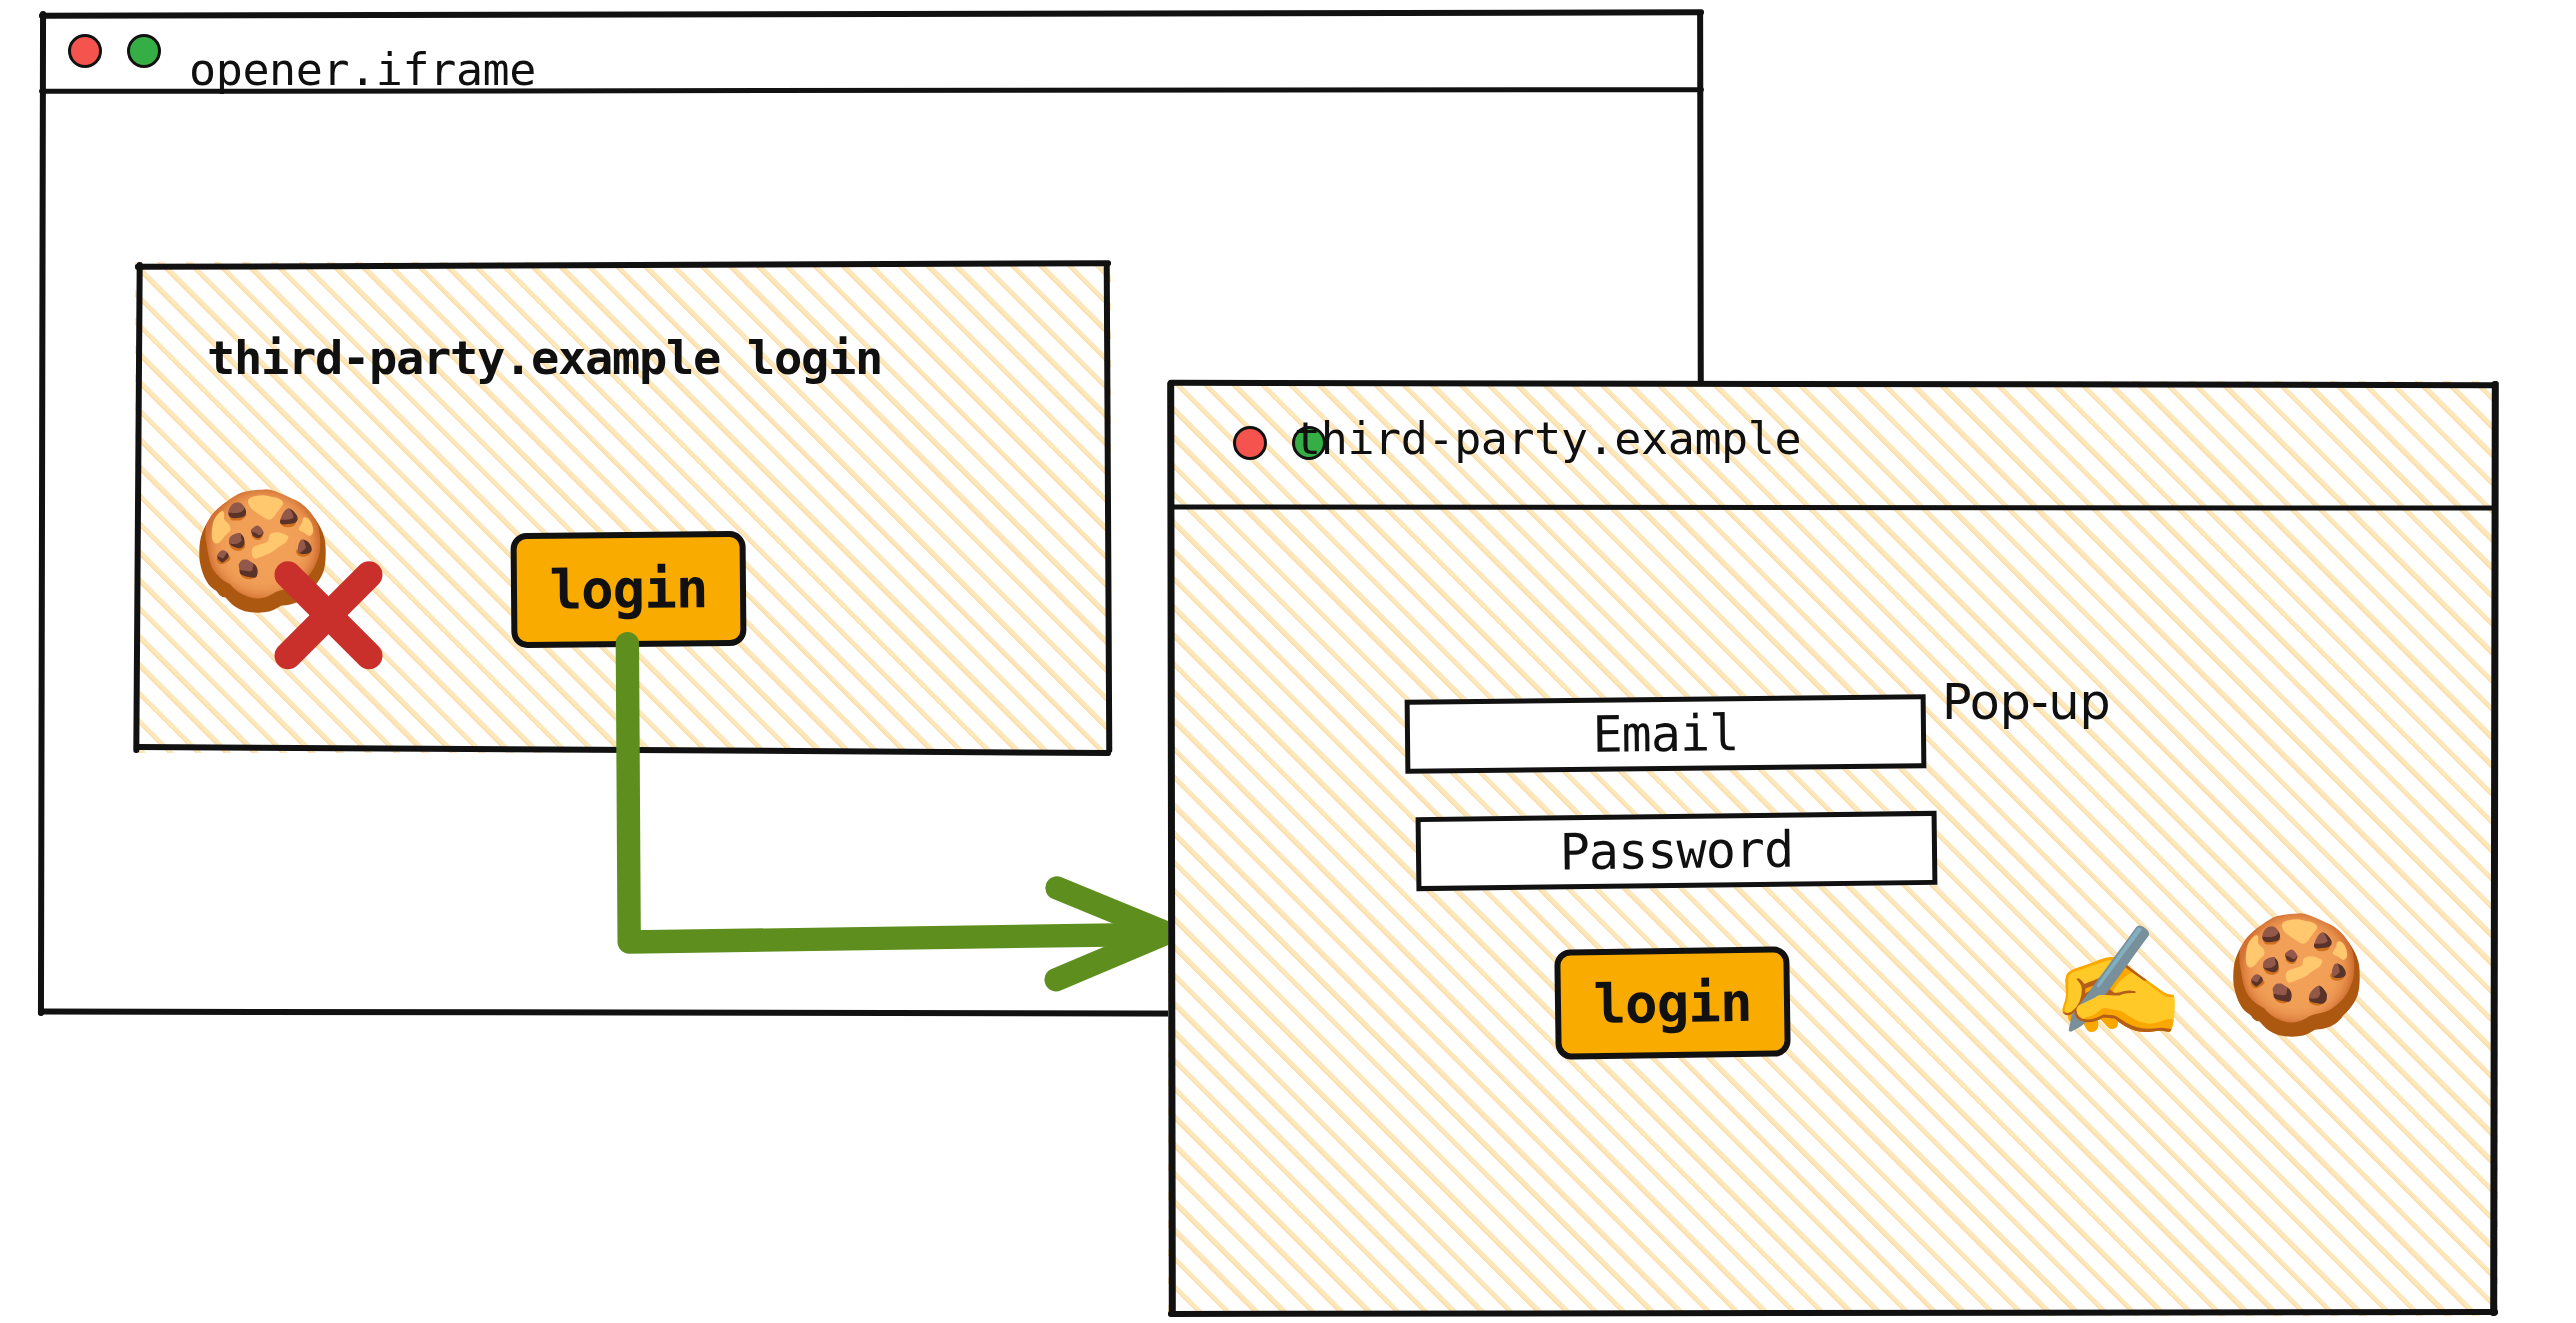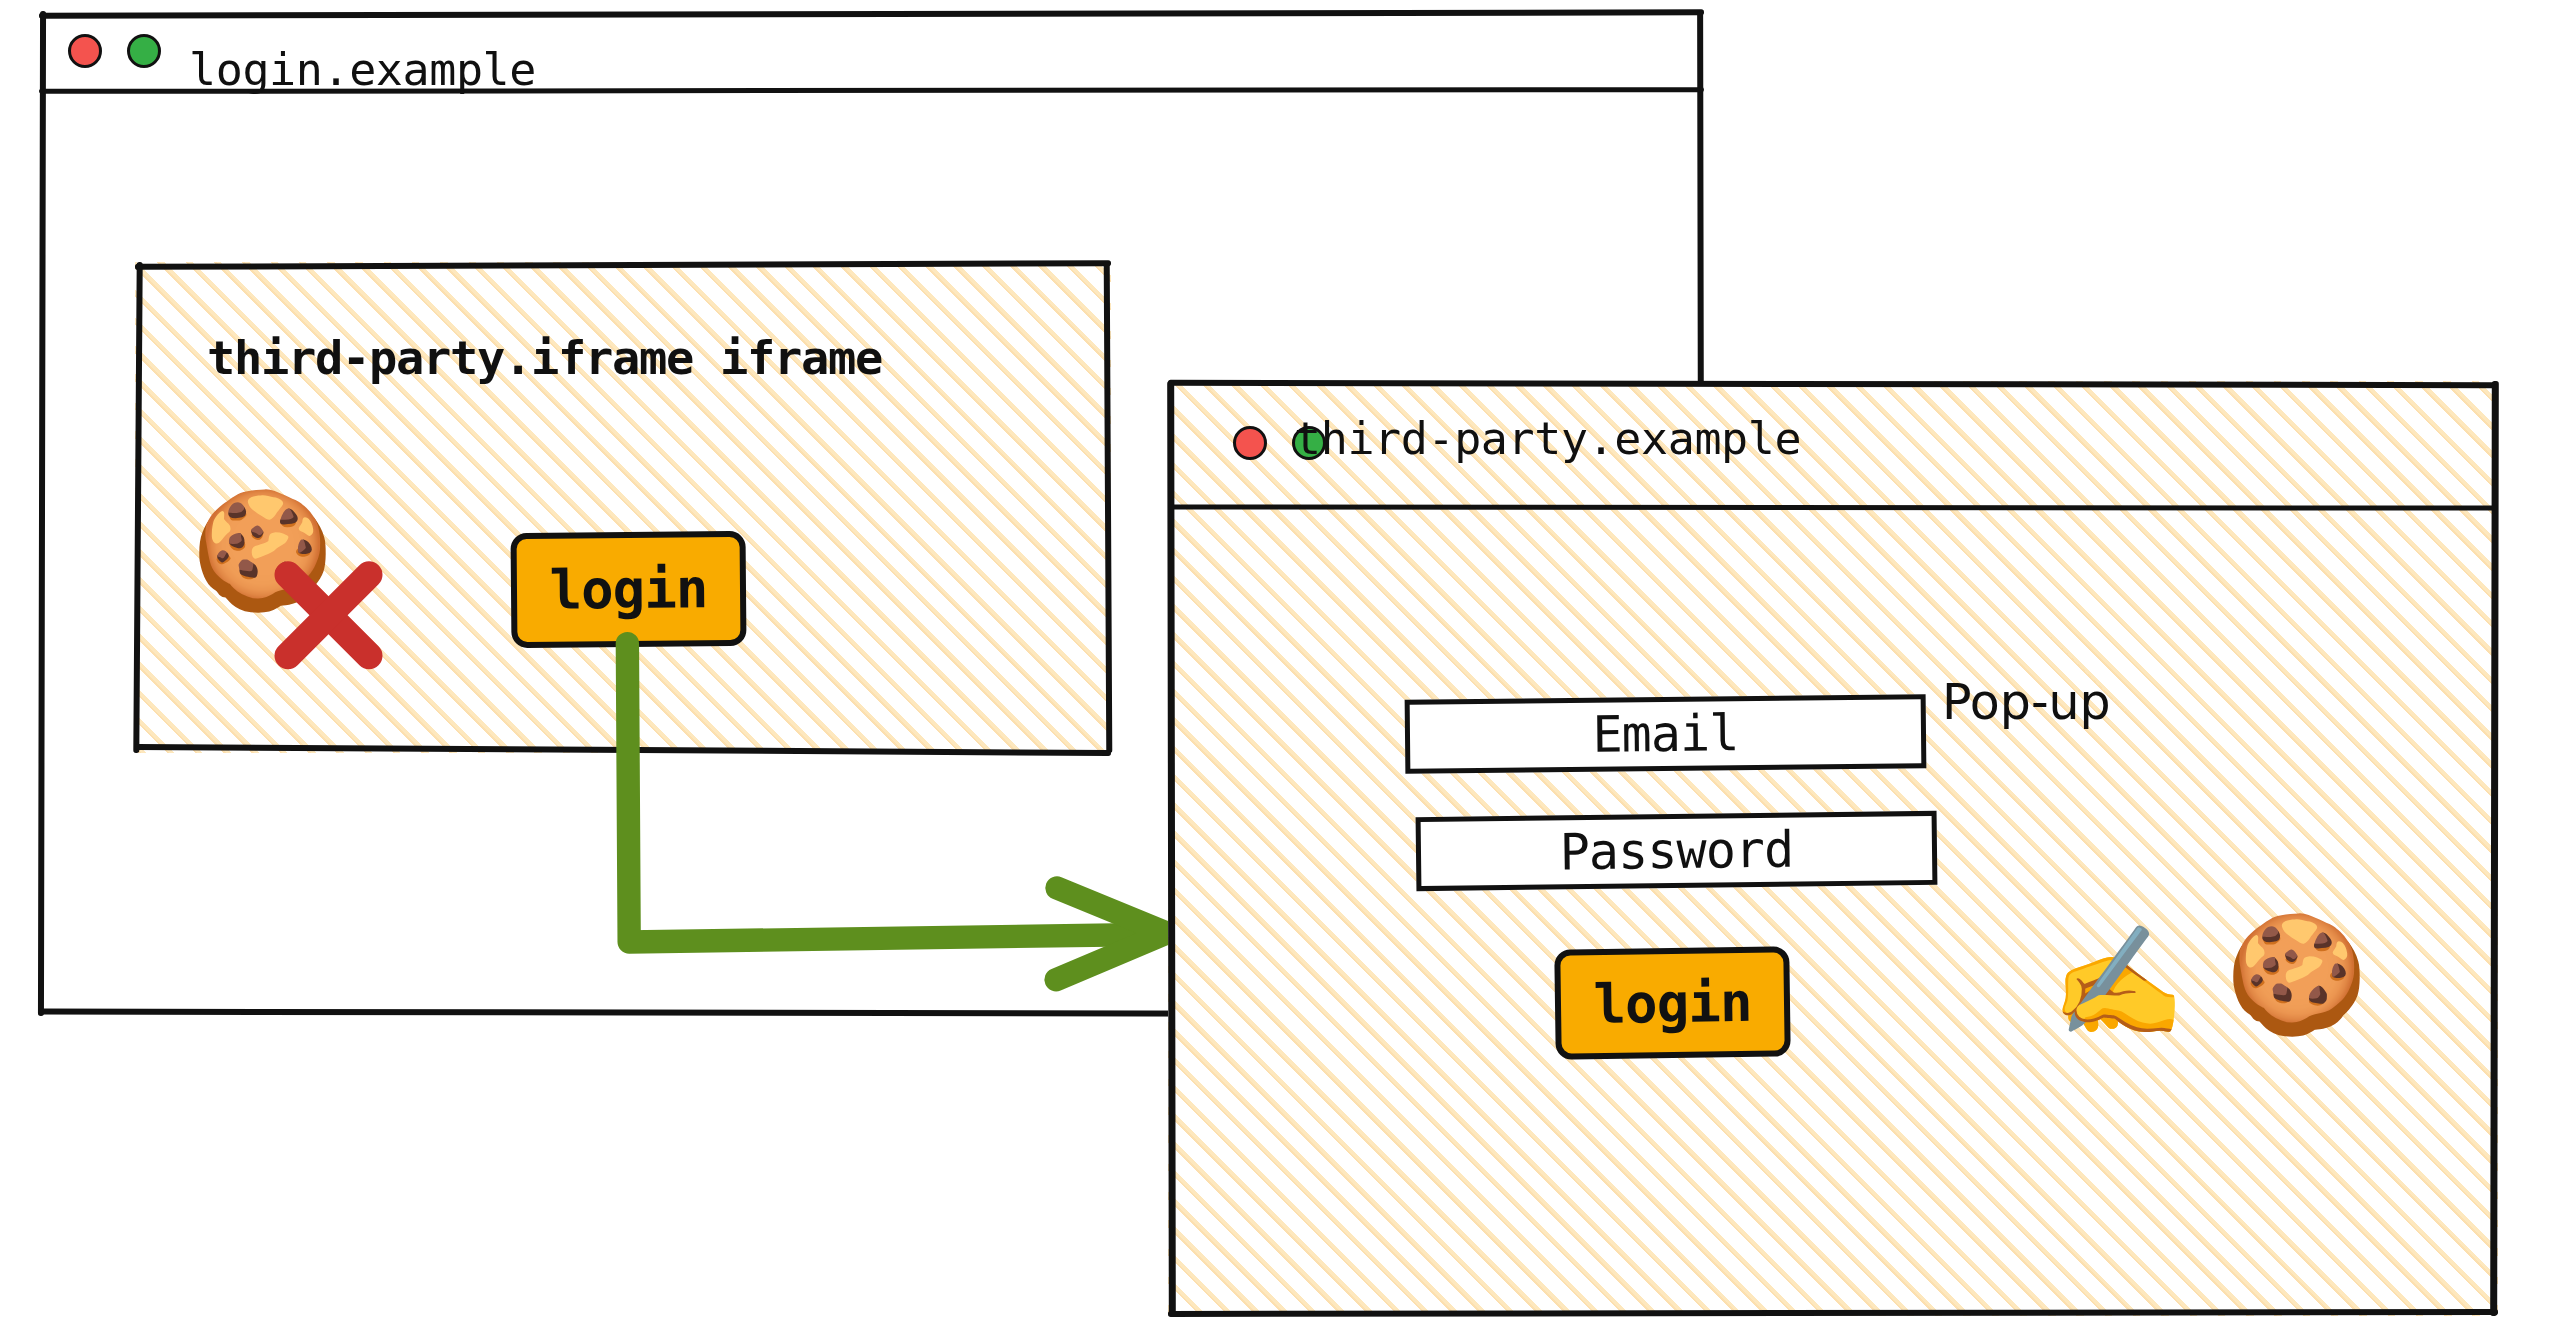--- a/index.html
+++ b/index.html
@@ -125,30 +125,30 @@
     <div class="frame-line edge-left"></div>
     <div class="frame-line edge-right"></div>
     <div class="frame-line edge-bottom"></div>
     <div class="frame-line edge-sep"></div>
 
     <div class="dots" style="left:29px;top:23.4px;">
       <span class="dot red"></span>
       <span class="dot green"></span>
     </div>
 
-    <div class="win-title" id="opener-title">login.example</div>
+    <div class="win-title" id="opener-title">opener.iframe</div>
   </div>
 
   <div class="window hatch" id="iframe-box">
     <div class="frame-line edge-top"></div>
     <div class="frame-line edge-left"></div>
     <div class="frame-line edge-right"></div>
     <div class="frame-line edge-bottom"></div>
 
-    <div id="iframe-title">third-party.iframe iframe</div>
+    <div id="iframe-title">third-party.example login</div>
   </div>
 
   <div class="emoji" id="iframe-cookie">🍪</div>
 
   <svg id="blocked-x" viewBox="0 0 130 130">
     <g stroke="#C9302C" stroke-width="30" stroke-linecap="round">
       <line x1="20" y1="22" x2="110" y2="112"></line>
       <line x1="110" y1="22" x2="20" y2="112"></line>
     </g>
   </svg>

